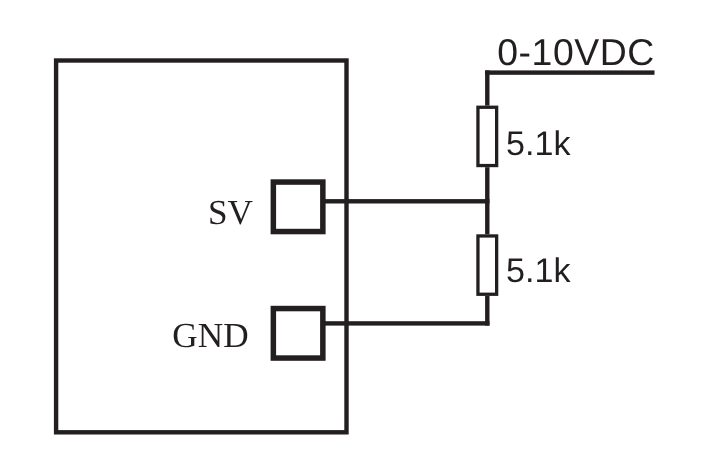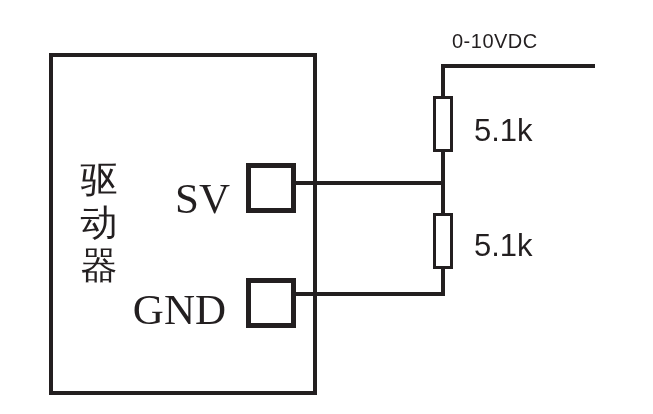--- a/index.html
+++ b/index.html
@@ -43,21 +43,21 @@
     width: 50px; height: 50px;
     border: 5px solid var(--ink);
     box-sizing: border-box;
     background: #ffffff;
   }
   .terminal.sv  { left: 246px; top: 163px; }
   .terminal.gnd { left: 246px; top: 278px; }
   
   .pin-label {
     position: absolute;
-    font-size: 43px;
+    font-size: 32px;
     line-height: 1;
     text-align: right;
   }
   .pin-label.sv  { left: 110px; top: 177px; width: 120px; }
   .pin-label.gnd { left: 94px; top: 288px; width: 132px; }
   
   .wire { position: absolute; background: var(--ink); }
   .wire.sv-wire   { left: 294px; top: 181px; width: 151px; height: 4px; }
   .wire.gnd-wire  { left: 294px; top: 292px; width: 151px; height: 4px; }
   .wire.top-rail  { left: 441px; top: 64px;  width: 154px; height: 4px; }
@@ -74,42 +74,41 @@
     background: #ffffff;
   }
   .resistor.r1 { top: 96px; }
   .resistor.r2 { top: 213px; }
   
   .sans {
     font-family: "Liberation Sans", "DejaVu Sans", sans-serif;
   }
   .res-label {
     position: absolute;
-    left: 474px;
+    left: 460px;
     font-size: 31px;
     line-height: 1;
   }
   .res-label.r1 { top: 115px; }
   .res-label.r2 { top: 230px; }
   .supply-label {
     position: absolute;
     left: 452px; top: 31px;
-    font-size: 20px;
+    font-size: 34px;
     line-height: 1;
     letter-spacing: 0.5px;
     text-align: right;
   }
 </style>
 </head>
 <body>
 
 <div class="canvas">
 
   <div class="driver-box"></div>
-  <div class="driver-label">驱动器</div>
 
   <div class="pin-label sv">SV</div>
   <div class="pin-label gnd">GND</div>
 
   <div class="terminal sv"></div>
   <div class="terminal gnd"></div>
 
   <div class="wire sv-wire"></div>
   <div class="wire gnd-wire"></div>
   <div class="wire top-rail"></div>

